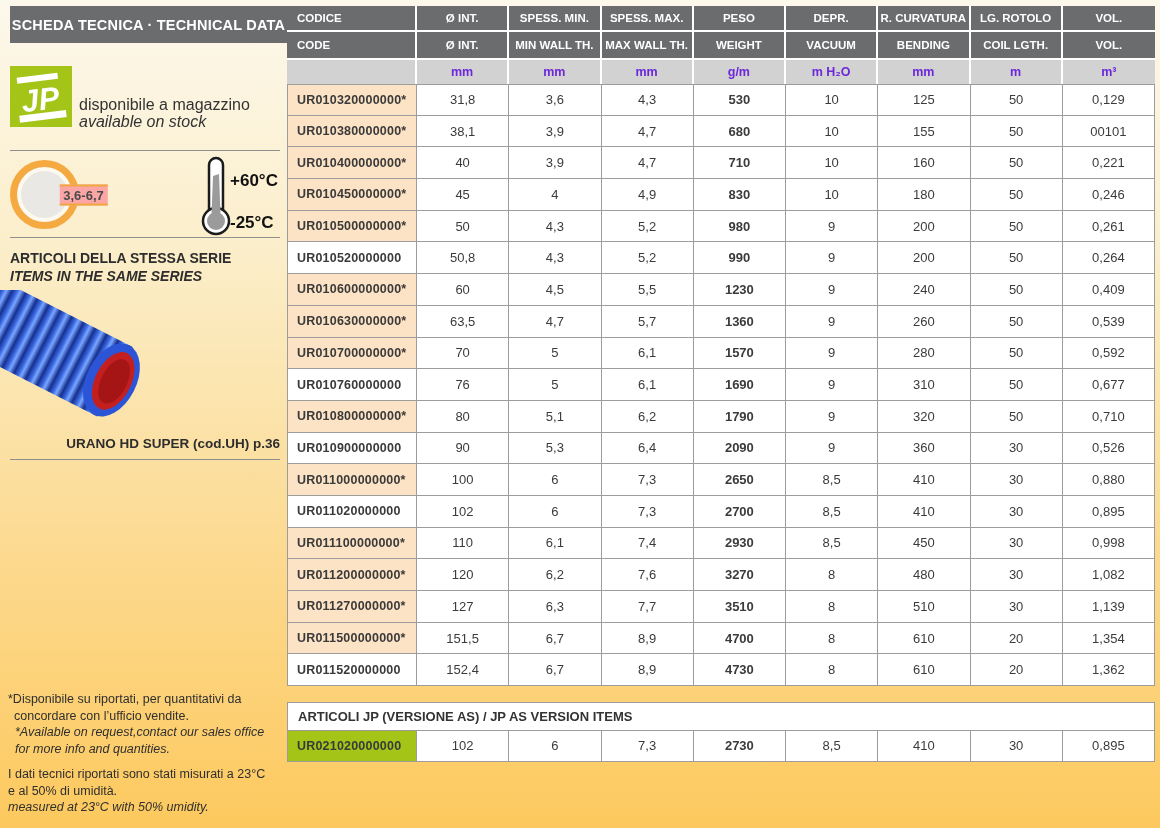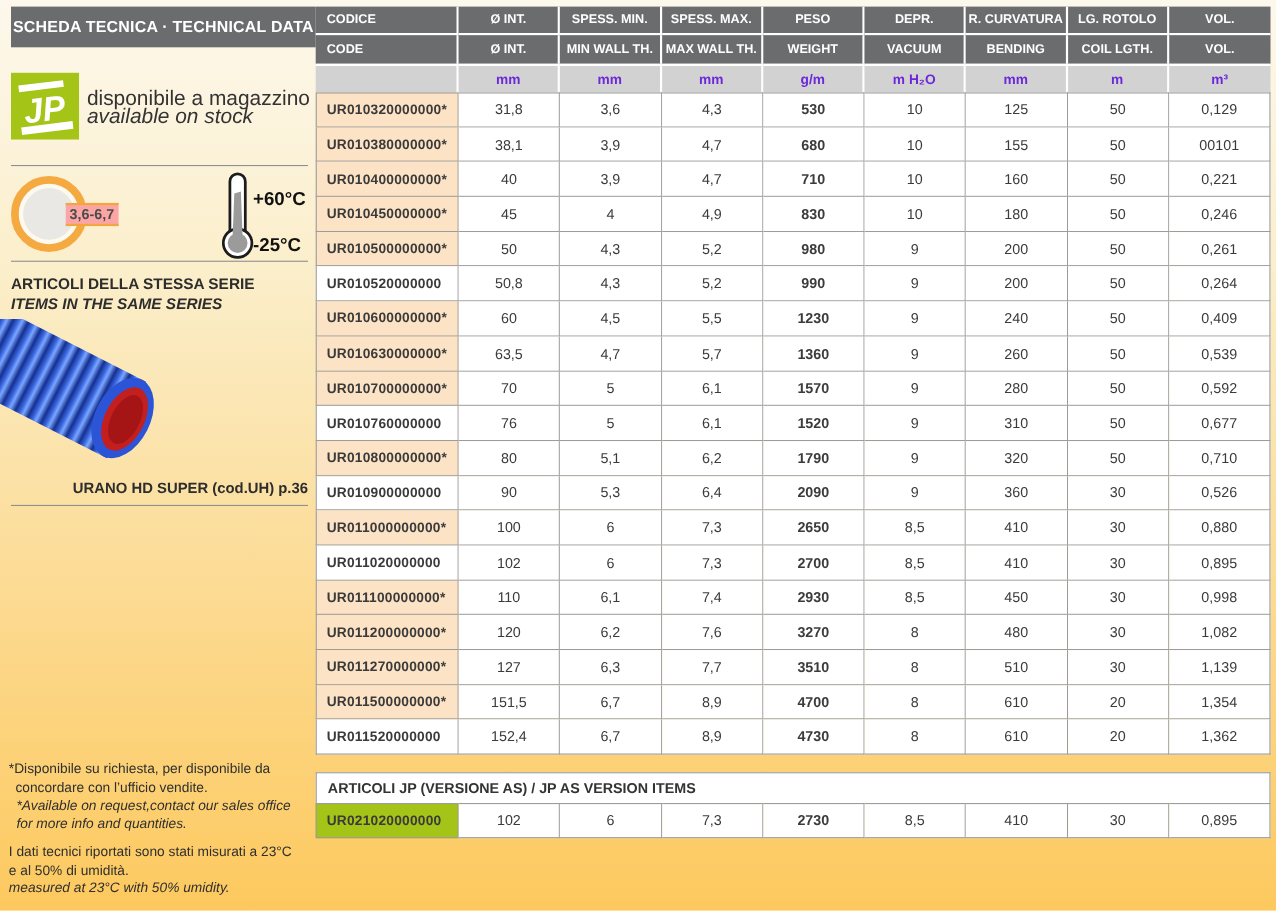--- a/index.html
+++ b/index.html
@@ -5,21 +5,21 @@
   html,body{margin:0;padding:0;}
   body{font-family:"Liberation Sans","DejaVu Sans",sans-serif;}
   .page{position:relative;width:1160px;height:828px;overflow:hidden;
         background:linear-gradient(180deg,#fdf8ec 0%,#fbeeca 30%,#fcd98e 68%,#fdc95e 100%);}
 
   
   .side-header{position:absolute;left:10px;top:6px;width:277px;height:37px;background:#6b6c6e;
     color:#fff;font-weight:700;font-size:14.5px;letter-spacing:.2px;
     display:flex;align-items:center;justify-content:center;}
   .jp-logo{position:absolute;left:10px;top:66px;width:62px;height:61px;}
-  .stock-text{position:absolute;left:79px;top:81px;font-size:19px;color:#333;line-height:17px;}
+  .stock-text{position:absolute;left:79px;top:96px;font-size:16px;color:#333;line-height:17px;}
   .stock-text .en{font-style:italic;}
   .rule{position:absolute;left:10px;width:270px;height:1px;background:#8f8f8f;}
   .badge{position:absolute;left:10px;top:160px;width:69px;height:69px;border-radius:50%;
     background:#e9e8e4;border:7px solid #f4aa40;box-sizing:border-box;box-shadow:inset 0 0 0 4px #fdf9ef;}
   .badge-label{position:absolute;left:50%;top:50%;transform:translate(-50%,-50%);
     background:#fca5a5;border-top:2px solid #f0a73c;border-bottom:2px solid #f0a73c;
     padding:1px 4px;font-weight:700;font-size:13px;color:#4a4a4a;white-space:nowrap;margin-left:39px;}
   .thermo{position:absolute;left:199px;top:155px;}
   .temps{position:absolute;left:230px;top:160px;width:50px;text-align:left;font-weight:700;font-size:17px;color:#111;}
   .temps div{height:42px;display:flex;align-items:center;}
@@ -124,21 +124,21 @@
         <ellipse cx="119" cy="69" rx="13" ry="24" fill="#a61515"></ellipse>
       </g>
     </svg>
   </div>
 
   <div class="hose-caption">URANO HD SUPER (cod.UH) p.36</div>
 
   <div class="rule" style="top:459px"></div>
 
   <div class="footnotes">
-    <div>*Disponibile su richiesta, per disponibile da</div>
+    <div>*Disponibile su riportati, per quantitativi da</div>
     <div class="cont">concordare con l’ufficio vendite.</div>
     <div class="it">*Available on request,contact our sales office</div>
     <div class="it">for more info and quantities.</div>
     <div class="block2">
       <div>I dati tecnici riportati sono stati misurati a 23°C</div>
       <div>e al 50% di umidità.</div>
       <div class="it">measured at 23°C with 50% umidity.</div>
     </div>
   </div>
 
@@ -273,21 +273,21 @@
         <div class="cell">9</div>
         <div class="cell">280</div>
         <div class="cell">50</div>
         <div class="cell">0,592</div>
       </div>
       <div class="grid-row data-row">
         <div class="cell codecell">UR010760000000</div>
         <div class="cell">76</div>
         <div class="cell">5</div>
         <div class="cell">6,1</div>
-        <div class="cell peso">1520</div>
+        <div class="cell peso">1690</div>
         <div class="cell">9</div>
         <div class="cell">310</div>
         <div class="cell">50</div>
         <div class="cell">0,677</div>
       </div>
       <div class="grid-row data-row starred">
         <div class="cell codecell">UR010800000000*</div>
         <div class="cell">80</div>
         <div class="cell">5,1</div>
         <div class="cell">6,2</div>

